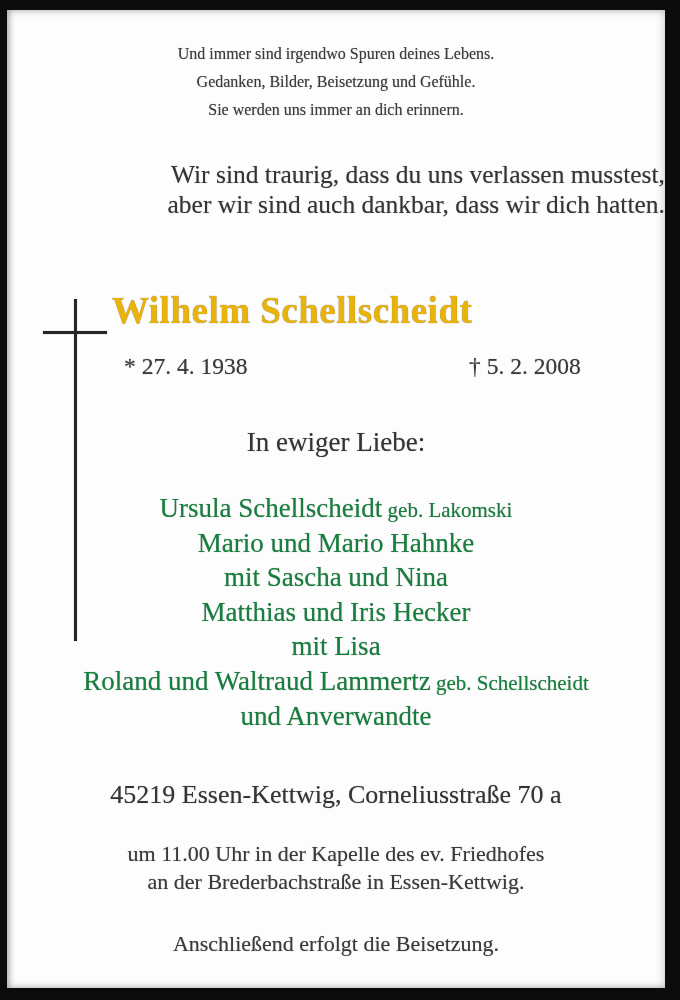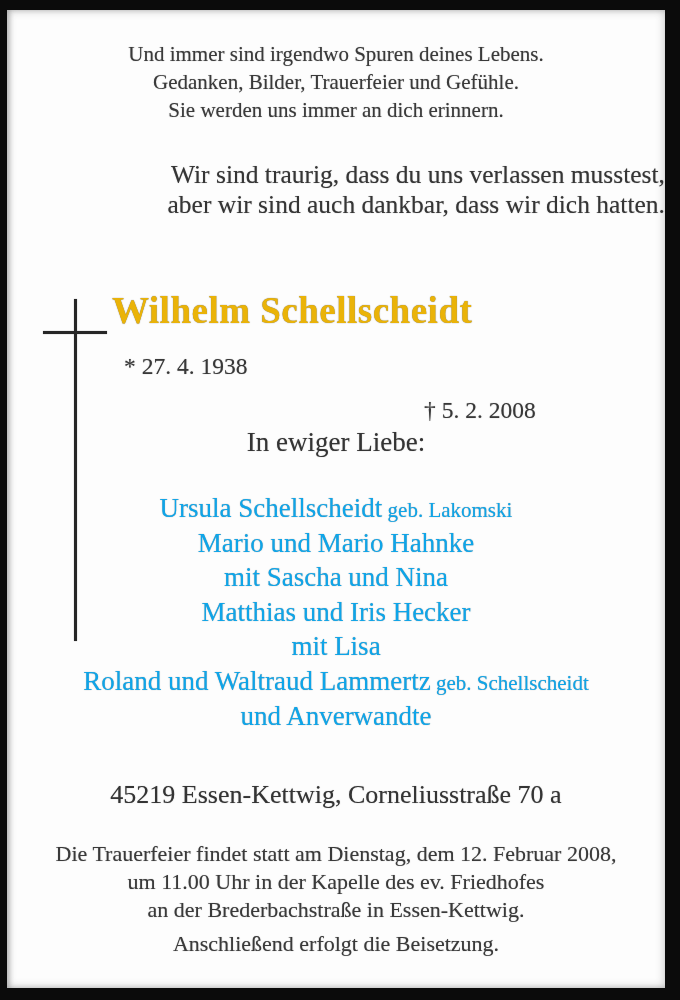--- a/index.html
+++ b/index.html
@@ -27,21 +27,21 @@
     box-shadow: inset 0 0 10px rgba(40,40,40,0.28), inset 3px 0 4px rgba(60,60,60,0.22);
   }
   .block {
     position: absolute;
     left: 7px;
     width: 658px;
     text-align: center;
     color: #3a3a3a;
     text-shadow: 0 0 1px rgba(90,90,90,0.6);
   }
-  .verse1 { top: 40px; font-size: 21px; line-height: 28px; }
+  .verse1 { top: 40px; font-size: 16px; line-height: 28px; }
   .tribute { top: 160px; font-size: 25.5px; line-height: 30px; color: #353535; text-align: right; }
   .deceased-name {
     position: absolute;
     left: 112px;
     top: 289px;
     font-size: 37px;
     font-weight: bold;
     color: #eab308;
     letter-spacing: 0.5px;
     white-space: nowrap;
@@ -49,23 +49,23 @@
   }
   .date {
     position: absolute;
     top: 353px;
     font-size: 23.5px;
     color: #383838;
     white-space: nowrap;
     text-shadow: 0 0 1px rgba(90,90,90,0.6);
   }
   .date-birth { left: 124px; }
-  .date-death { left: 424px; margin-top: 44px; }
+  .date-death { left: 469px; }
   .salutation { top: 419px; font-size: 27px; color: #343434; margin-top: 8px; }
-  .mourners { top: 492px; font-size: 27px; line-height: 32.6px; color: #0ea5e9; }
+  .mourners { top: 492px; font-size: 27px; line-height: 32.6px; color: #15803d; }
   .mourners .suffix { font-size: 21px; }
   .address { top: 768px; font-size: 26px; color: #343434; margin-top: 12px; }
   .funeral { top: 840px; font-size: 22px; line-height: 28px; }
   .closing { top: 931px; font-size: 22px; }
   
   .cross-v {
     position: absolute;
     left: 74px;
     top: 299px;
     width: 3px;
@@ -84,21 +84,21 @@
   }
 </style>
 </head>
 <body>
 
 <div class="sheet">
   <div class="paper"></div>
 
   <div class="block verse1">
     <div>Und immer sind irgendwo Spuren deines Lebens.</div>
-    <div>Gedanken, Bilder, Trauerfeier und Gefühle.</div>
+    <div>Gedanken, Bilder, Beisetzung und Gefühle.</div>
     <div>Sie werden uns immer an dich erinnern.</div>
   </div>
 
   <div class="block tribute">
     <div>Wir sind traurig, dass du uns verlassen musstest,</div>
     <div>aber wir sind auch dankbar, dass wir dich hatten.</div>
   </div>
 
   <div class="cross-v"></div>
   <div class="cross-h"></div>
@@ -116,19 +116,18 @@
     <div><span>mit Sascha und Nina</span><span class="suffix"></span></div>
     <div><span>Matthias und Iris Hecker</span><span class="suffix"></span></div>
     <div><span>mit Lisa</span><span class="suffix"></span></div>
     <div><span>Roland und Waltraud Lammertz</span><span class="suffix"> geb. Schellscheidt</span></div>
     <div><span>und Anverwandte</span><span class="suffix"></span></div>
   </div>
 
   <div class="block address">45219 Essen-Kettwig, Corneliusstraße 70 a</div>
 
   <div class="block funeral">
-    <div>Die Trauerfeier findet statt am Dienstag, dem 12. Februar 2008,</div>
     <div>um 11.00 Uhr in der Kapelle des ev. Friedhofes</div>
     <div>an der Brederbachstraße in Essen-Kettwig.</div>
   </div>
 
   <div class="block closing">Anschließend erfolgt die Beisetzung.</div>
 </div>
 
 </body></html>

